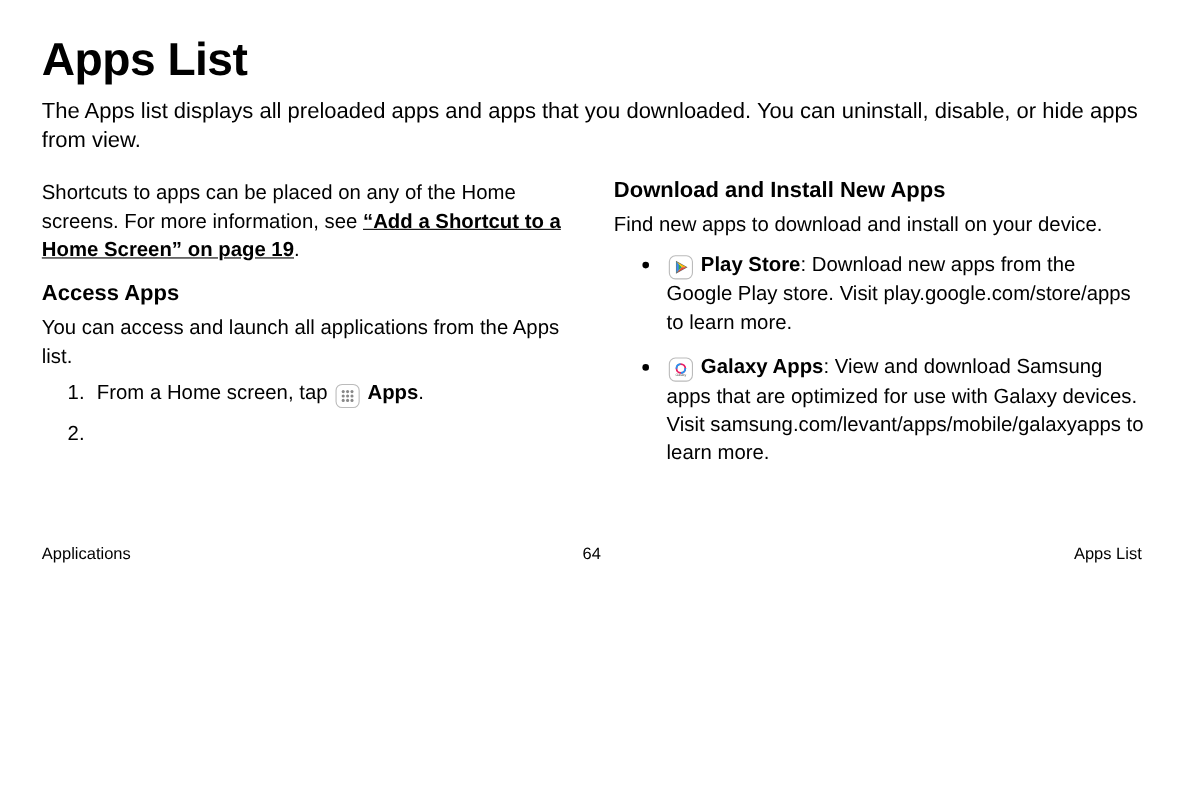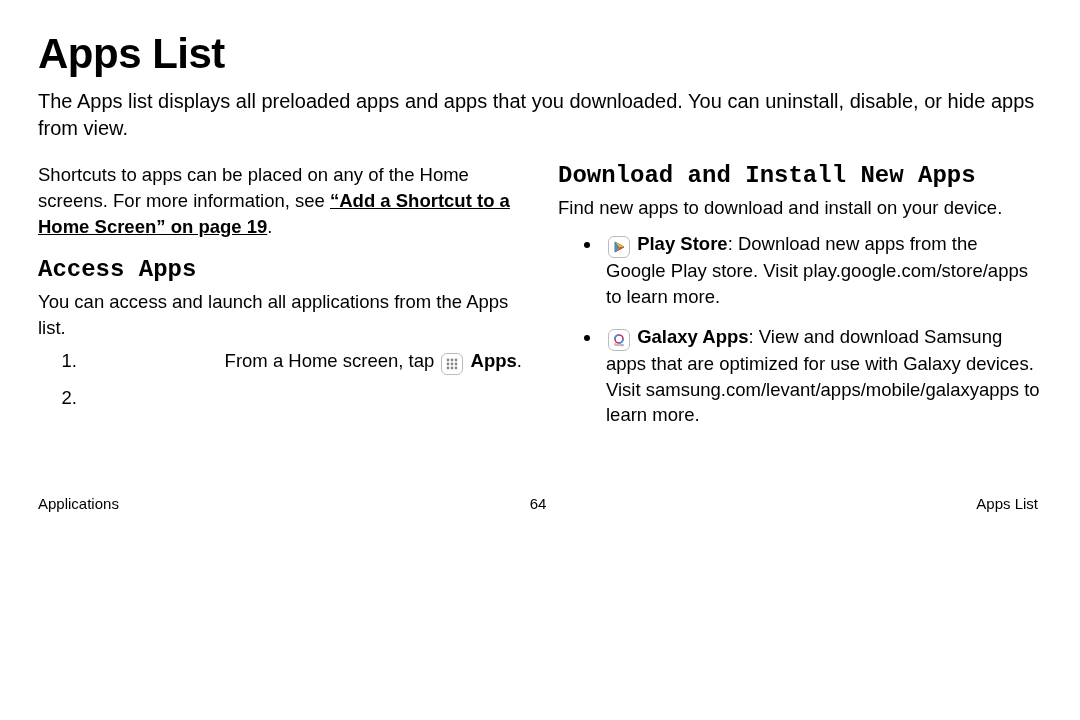--- a/index.html
+++ b/index.html
@@ -25,39 +25,37 @@
     display: flex;
     gap: 36px;
   }
   .col { flex: 1 1 0; }
   .col p, .col li {
     font-size: 18.5px;
     line-height: 1.4;
   }
   .col p { margin-bottom: 6px; }
   h2.subhead {
-    font-size: 24px;
+    font-size: 20px;
     font-weight: 900;
     margin-top: 16px;
     margin-bottom: 6px;
-    font-family: Liberation Mono, monospace;
   }
   .link {
     text-decoration: underline;
     font-weight: 700;
     cursor: pointer;
   }
   .link-plain {
     cursor: pointer;
   }
   ol.steps {
     list-style: decimal;
     padding-left: 44px;
     margin-top: 8px;
-    text-align: right;
   }
   ol.steps > li {
     padding-left: 6px;
     margin-bottom: 10px;
   }
   ul.sub {
     list-style: disc;
     padding-left: 24px;
     margin-top: 10px;
   }

